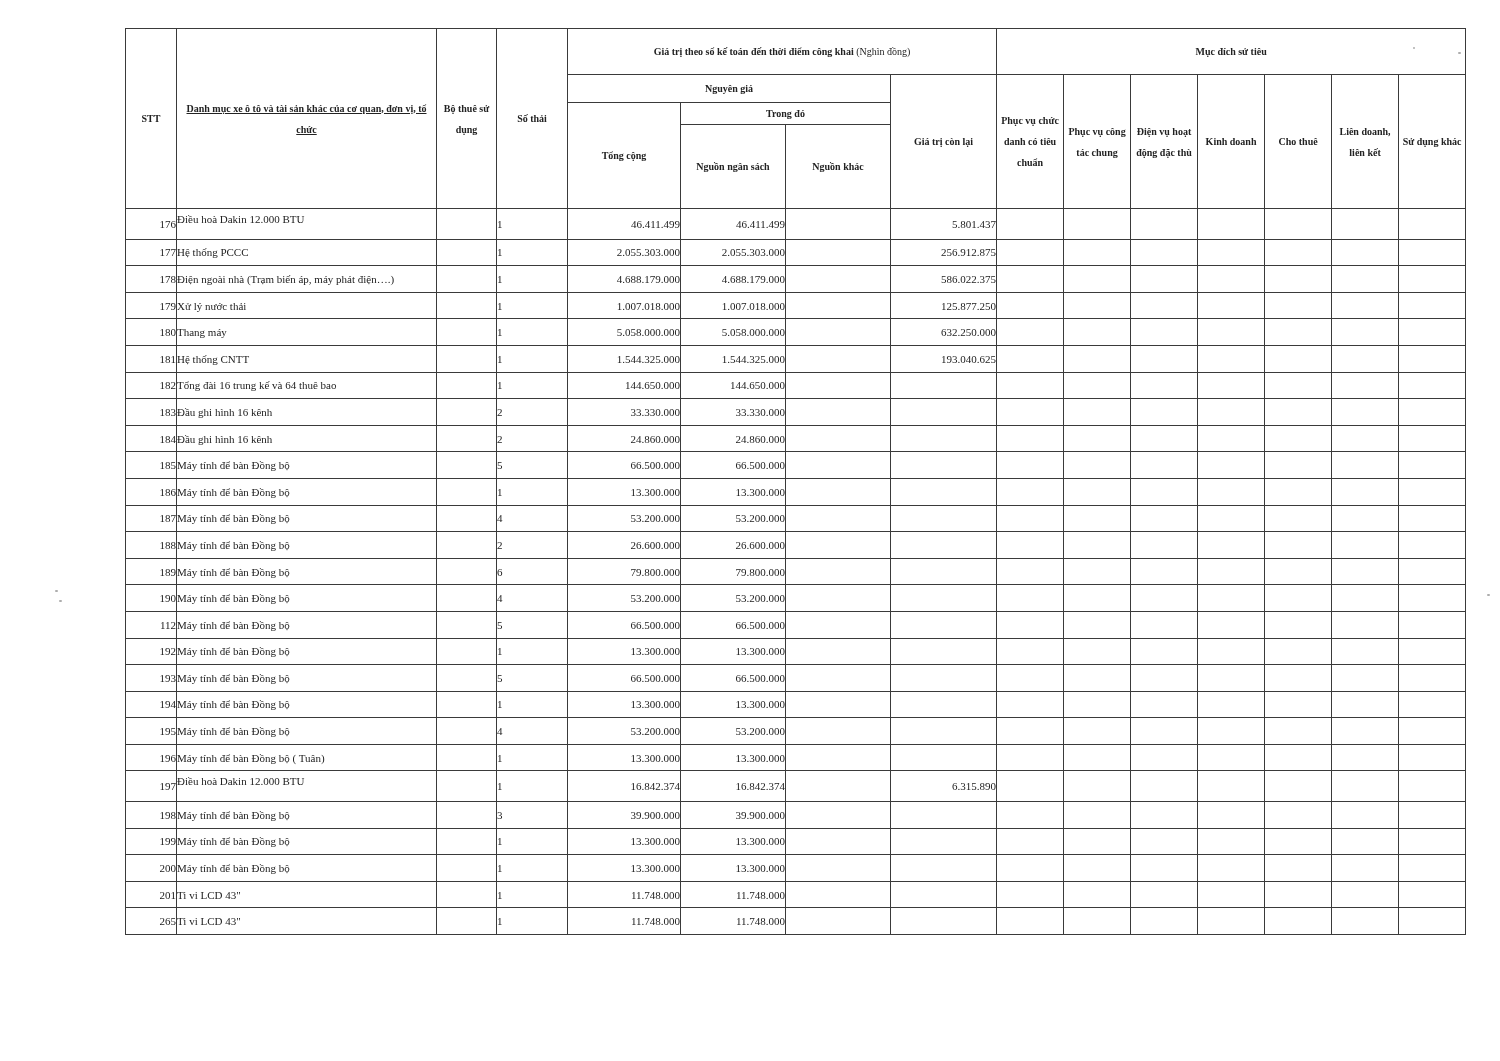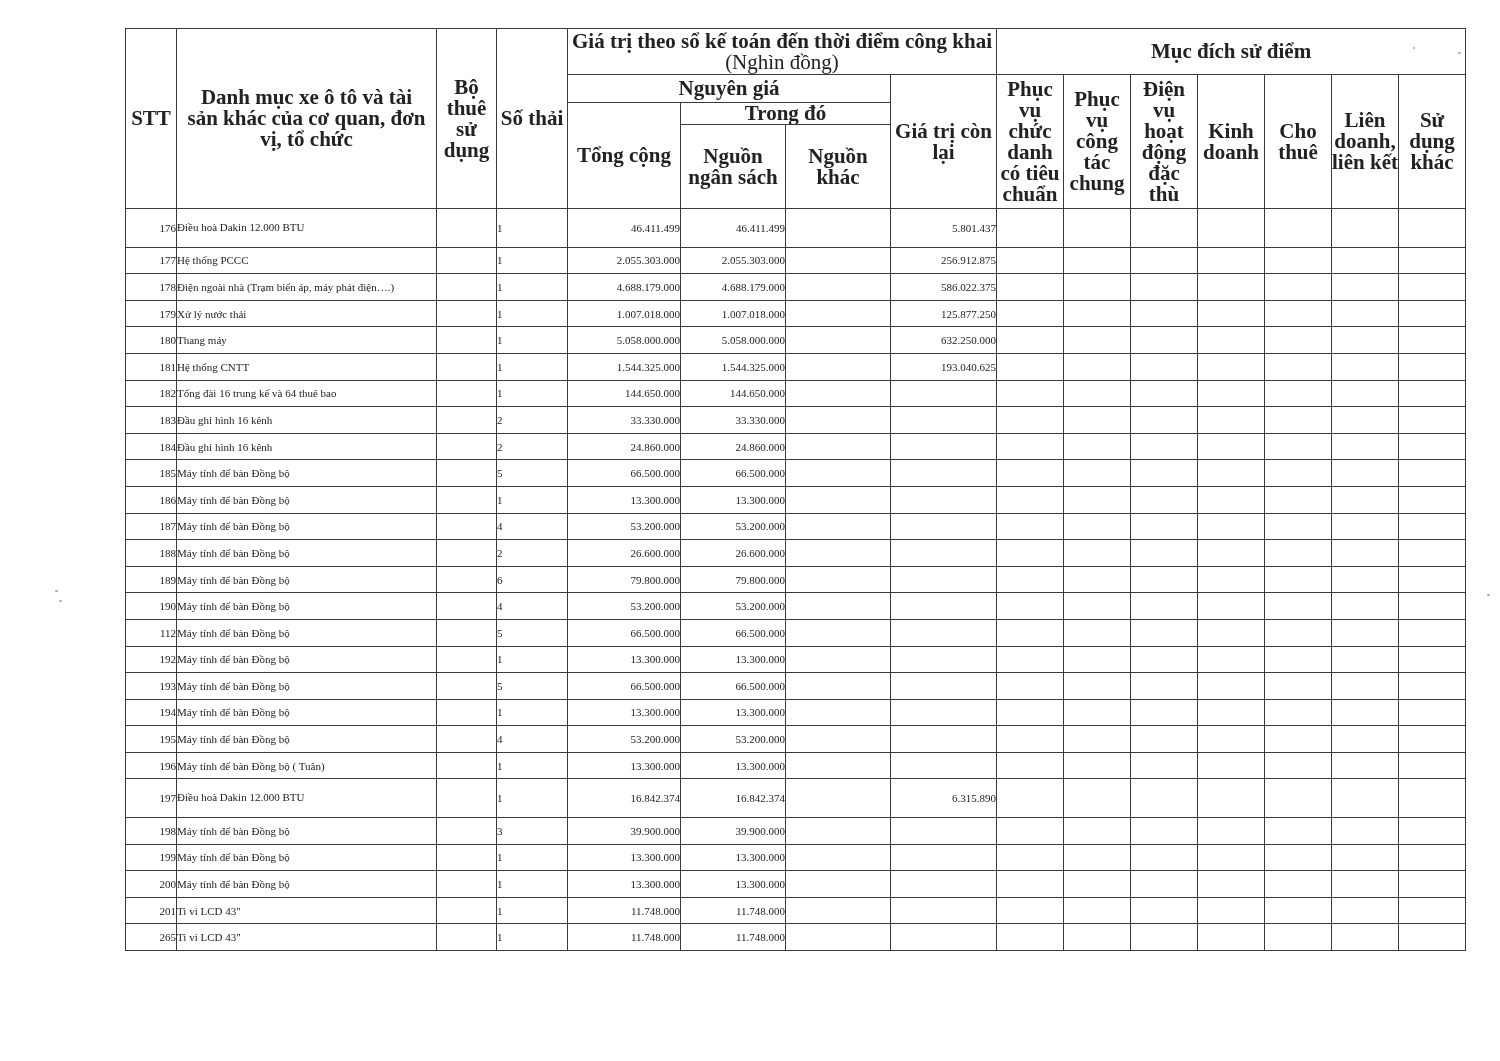--- a/index.html
+++ b/index.html
@@ -26,35 +26,35 @@
     width: 1338px;
   }
   table.assets th,
   table.assets td {
     border: 1.6px solid #3a3a3a;
     padding: 0;
     overflow: hidden;
   }
   table.assets th {
     font-weight: bold;
-    font-size: 21px;
+    font-size: 10px;
     line-height: 21px;
     text-align: center;
     vertical-align: middle;
     color: #222;
   }
   th .normal { font-weight: normal; }
   table.assets td {
     font-size: 11px;
     height: 25.6px;
     color: #222;
   }
   td.stt { text-align: right; vertical-align: middle; font-size: 11.5px; }
   td.name { text-align: left; padding-left: 3px; vertical-align: middle; white-space: nowrap; }
-  td.name.top { vertical-align: top; padding-top: 12px; }
+  td.name.top { vertical-align: top; padding-top: 4px; }
   td.qty { text-align: left; padding-left: 3px; vertical-align: middle; padding-top: 4px; }
   td.num { text-align: right; padding-right: 6px; vertical-align: middle; padding-top: 4px; }
   td.empty { }
   .speck {
     position: absolute;
     width: 3px; height: 2px;
     background: #777;
     border-radius: 1px;
     opacity: 0.6;
   }
@@ -77,32 +77,32 @@
       <col style="width:67px">
       <col style="width:67px">
       <col style="width:67px">
       <col style="width:67px">
       <col style="width:67px">
       <col style="width:67px">
     </colgroup>
     <thead>
       <tr style="height:46px">
         <th rowspan="4">STT</th>
-        <th rowspan="4" style="vertical-align:middle;">
+        <th rowspan="4" style="vertical-align:middle;text-decoration:underline;">
           <div style="padding:0 8px;">Danh mục xe ô tô và tài sản khác của cơ quan, đơn vị, tổ chức</div>
         </th>
         <th rowspan="4">
           <div style="padding:0 6px;">Bộ thuê sử dụng</div>
         </th>
         <th rowspan="4">Số thải</th>
         <th colspan="4">
           <span>Giá trị theo sổ kế toán đến thời điểm công khai</span>
           <span class="normal">(Nghìn đồng)</span>
         </th>
-        <th colspan="7">Mục đích sử điểm</th>
+        <th colspan="7">Mục đích sử tiêu</th>
       </tr>
       <tr style="height:28px">
         <th colspan="3">Nguyên giá</th>
         <th rowspan="3">Giá trị còn lại</th>
         <th rowspan="3">Phục vụ chức danh có tiêu chuẩn</th>
         <th rowspan="3">Phục vụ công tác chung</th>
         <th rowspan="3">Điện vụ hoạt động đặc thù</th>
         <th rowspan="3">Kinh doanh</th>
         <th rowspan="3">Cho thuê</th>
         <th rowspan="3">Liên doanh, liên kết</th>

